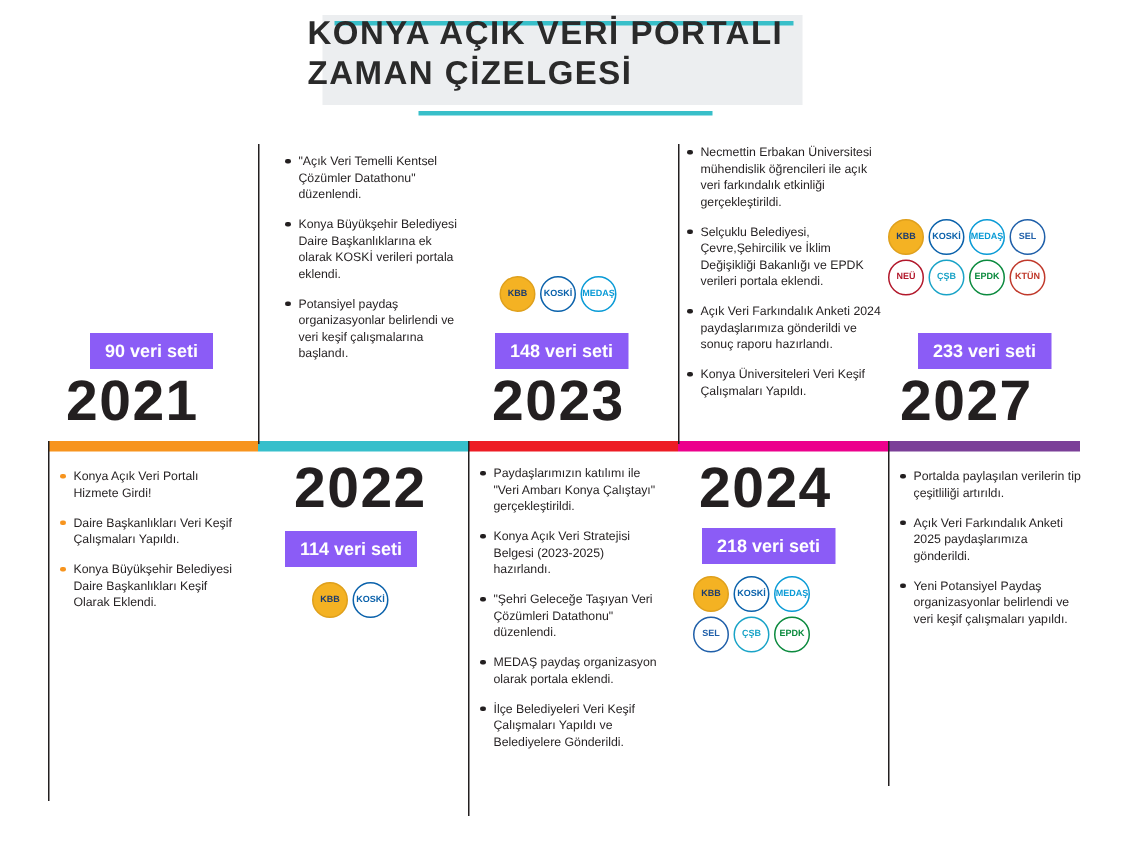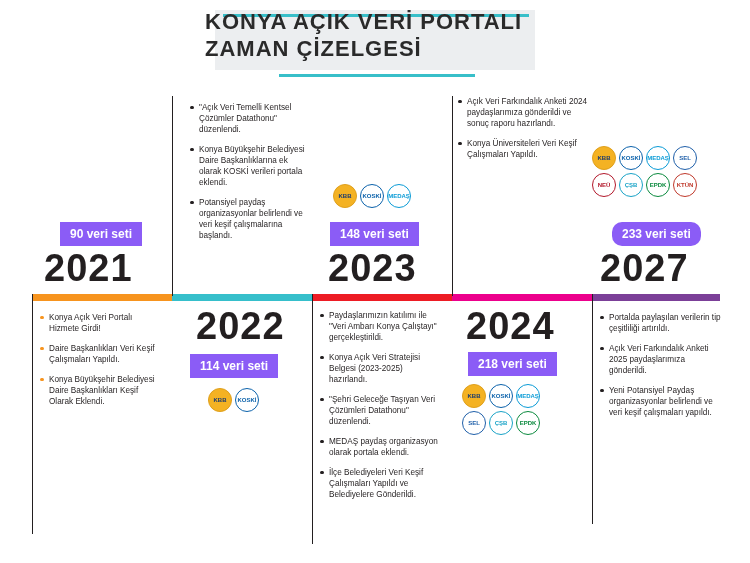--- a/index.html
+++ b/index.html
@@ -198,20 +198,22 @@
 <div class="year year-up" style="left:328px;">2023</div>
 <div class="items b-dark" style="left:320px; top:310px; width:122px;">
   <div class="item">Paydaşlarımızın katılımı ile "Veri Ambarı Konya Çalıştayı" gerçekleştirildi.</div>
   <div class="item">Konya Açık Veri Stratejisi Belgesi (2023-2025) hazırlandı.</div>
   <div class="item">"Şehri Geleceğe Taşıyan Veri Çözümleri Datathonu" düzenlendi.</div>
   <div class="item">MEDAŞ paydaş organizasyon olarak portala eklendi.</div>
   <div class="item">İlçe Belediyeleri Veri Keşif Çalışmaları Yapıldı ve Belediyelere Gönderildi.</div>
 </div>
 
 <div class="items b-dark" style="left:458px; top:96px; width:132px;">
+  <div class="item">Necmettin Erbakan Üniversitesi mühendislik öğrencileri ile açık veri farkındalık etkinliği gerçekleştirildi.</div>
+  <div class="item">Selçuklu Belediyesi, Çevre,Şehircilik ve İklim Değişikliği Bakanlığı ve EPDK verileri portala eklendi.</div>
   <div class="item">Açık Veri Farkındalık Anketi 2024 paydaşlarımıza gönderildi ve sonuç raporu hazırlandı.</div>
   <div class="item">Konya Üniversiteleri Veri Keşif Çalışmaları Yapıldı.</div>
 </div>
 <div class="year year-down" style="left:466px;">2024</div>
 <div class="chip" style="left:468px; top:352px;">218 veri seti</div>
 <div class="logos" id="logos-2024" style="left:462px; top:384px; width:100px;">
     <div class="logo logo-kbb">KBB</div>
     <div class="logo logo-koski">KOSKİ</div>
     <div class="logo logo-medas">MEDAŞ</div>
     <div class="logo logo-selcuk">SEL</div>
@@ -222,19 +224,19 @@
 <div class="logos" id="logos-2025" style="left:592px; top:146px; width:112px;">
     <div class="logo logo-kbb">KBB</div>
     <div class="logo logo-koski">KOSKİ</div>
     <div class="logo logo-medas">MEDAŞ</div>
     <div class="logo logo-selcuk">SEL</div>
     <div class="logo logo-neu">NEÜ</div>
     <div class="logo logo-csb">ÇŞB</div>
     <div class="logo logo-epdk">EPDK</div>
     <div class="logo logo-ktun">KTÜN</div>
   </div>
-<div class="chip" style="left:612px; top:222px;border-radius:10px;">233 veri seti</div>
+<div class="chip" style="left:612px; top:222px;">233 veri seti</div>
 <div class="year year-up" style="left:600px;">2027</div>
 <div class="items b-dark" style="left:600px; top:312px; width:122px;">
   <div class="item">Portalda paylaşılan verilerin tip çeşitliliği artırıldı.</div>
   <div class="item">Açık Veri Farkındalık Anketi 2025 paydaşlarımıza gönderildi.</div>
   <div class="item">Yeni Potansiyel Paydaş organizasyonlar belirlendi ve veri keşif çalışmaları yapıldı.</div>
 </div>
 
 </body></html>

